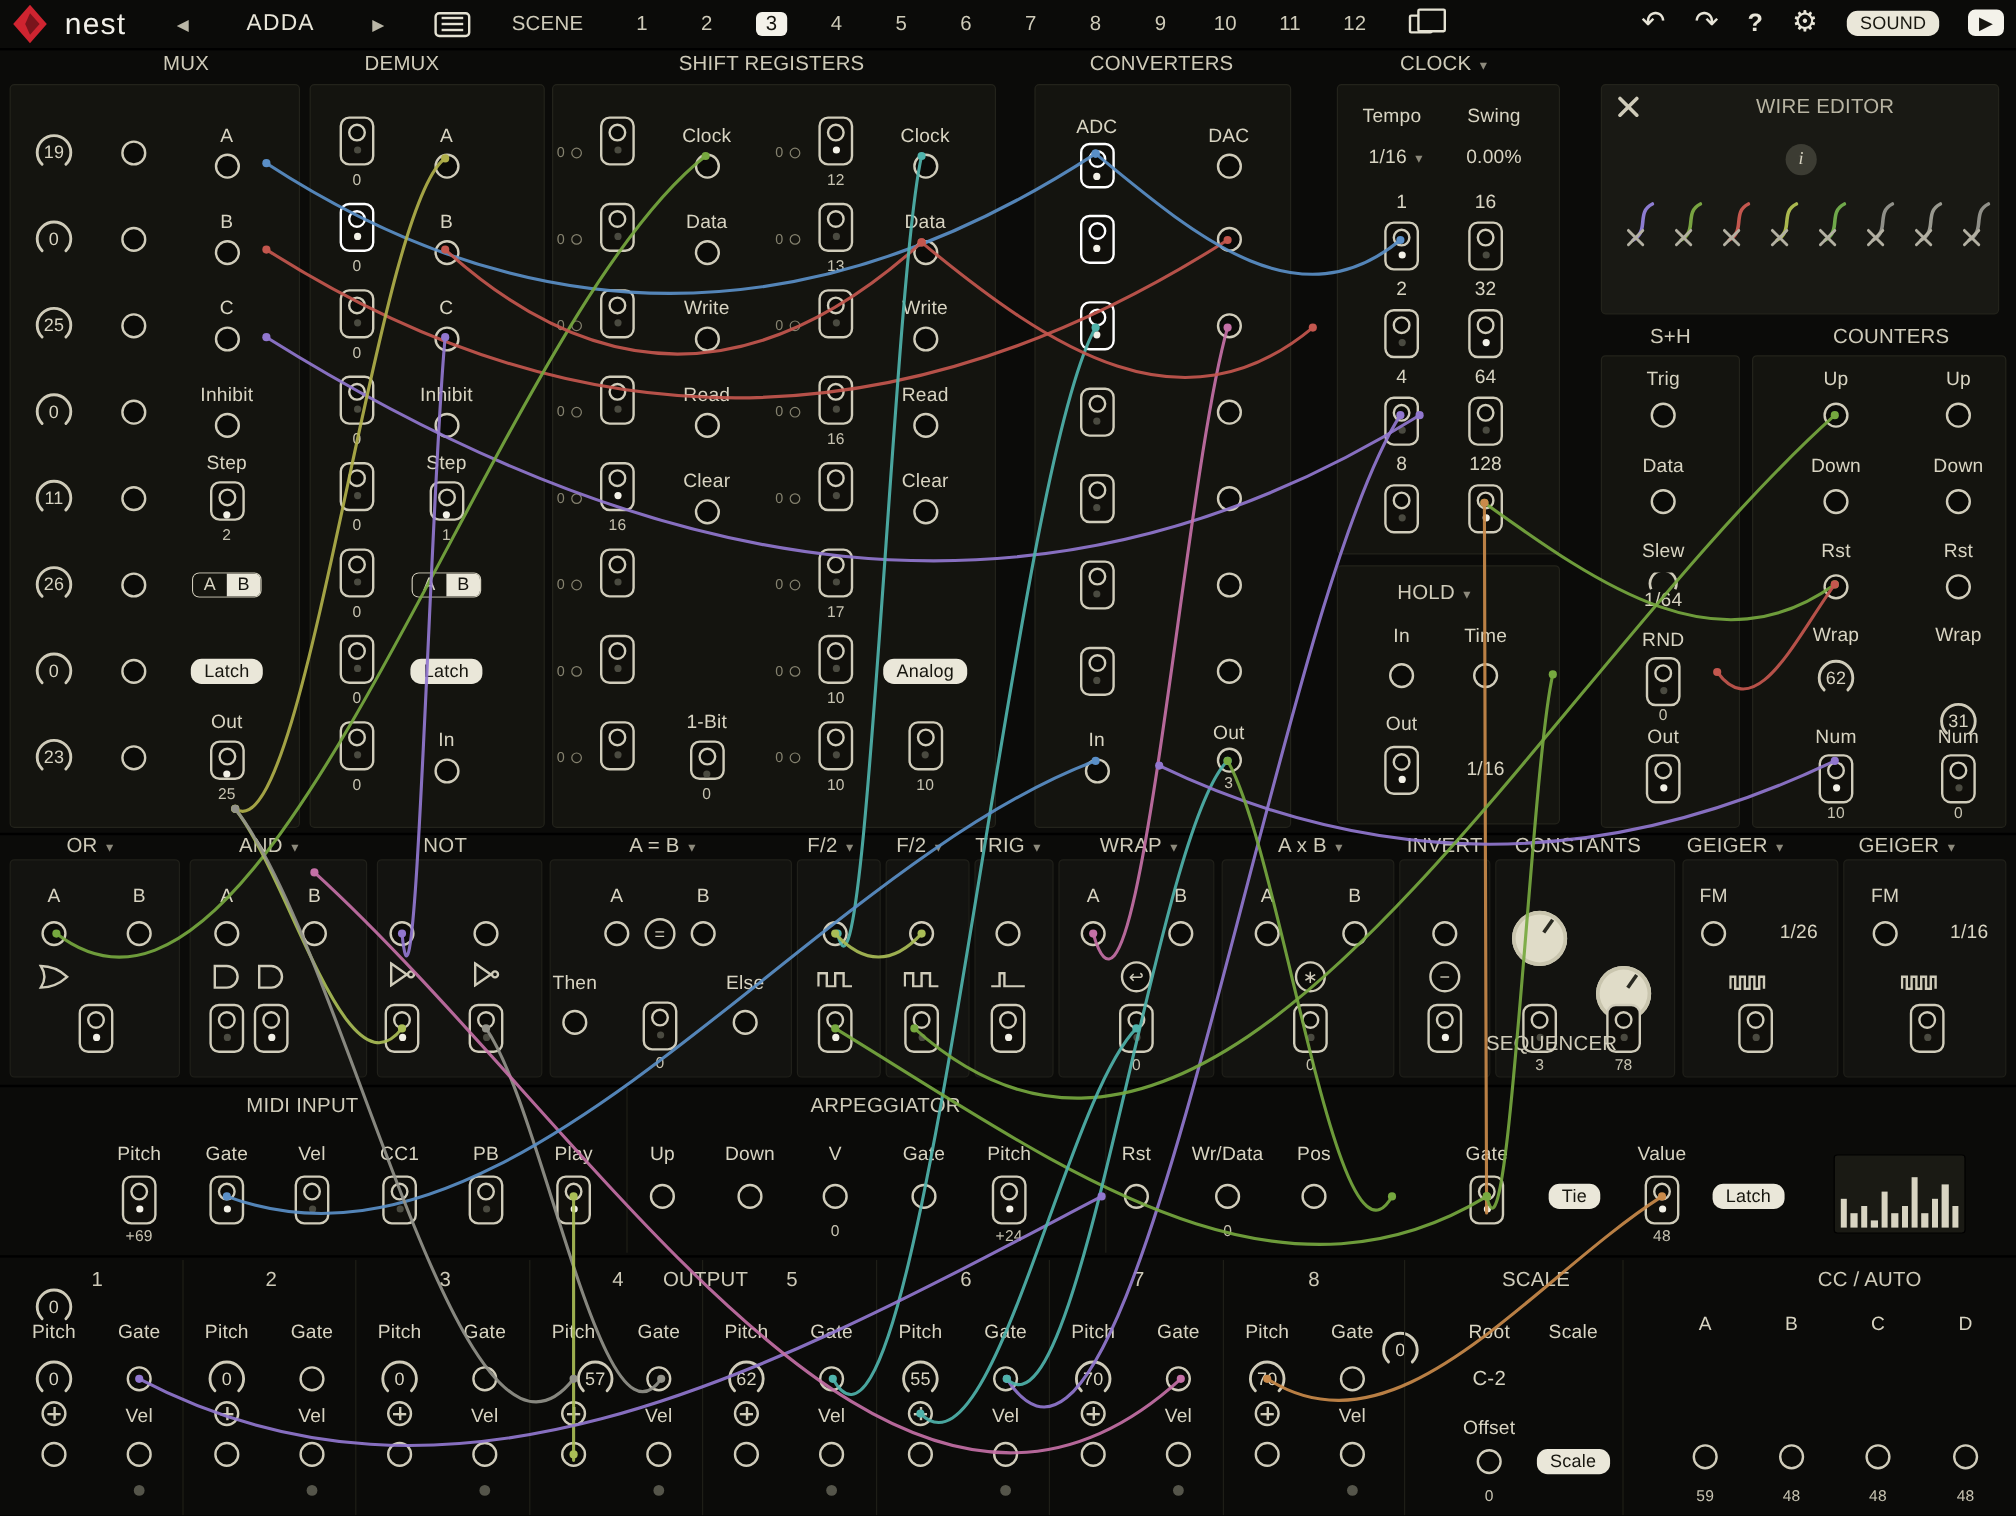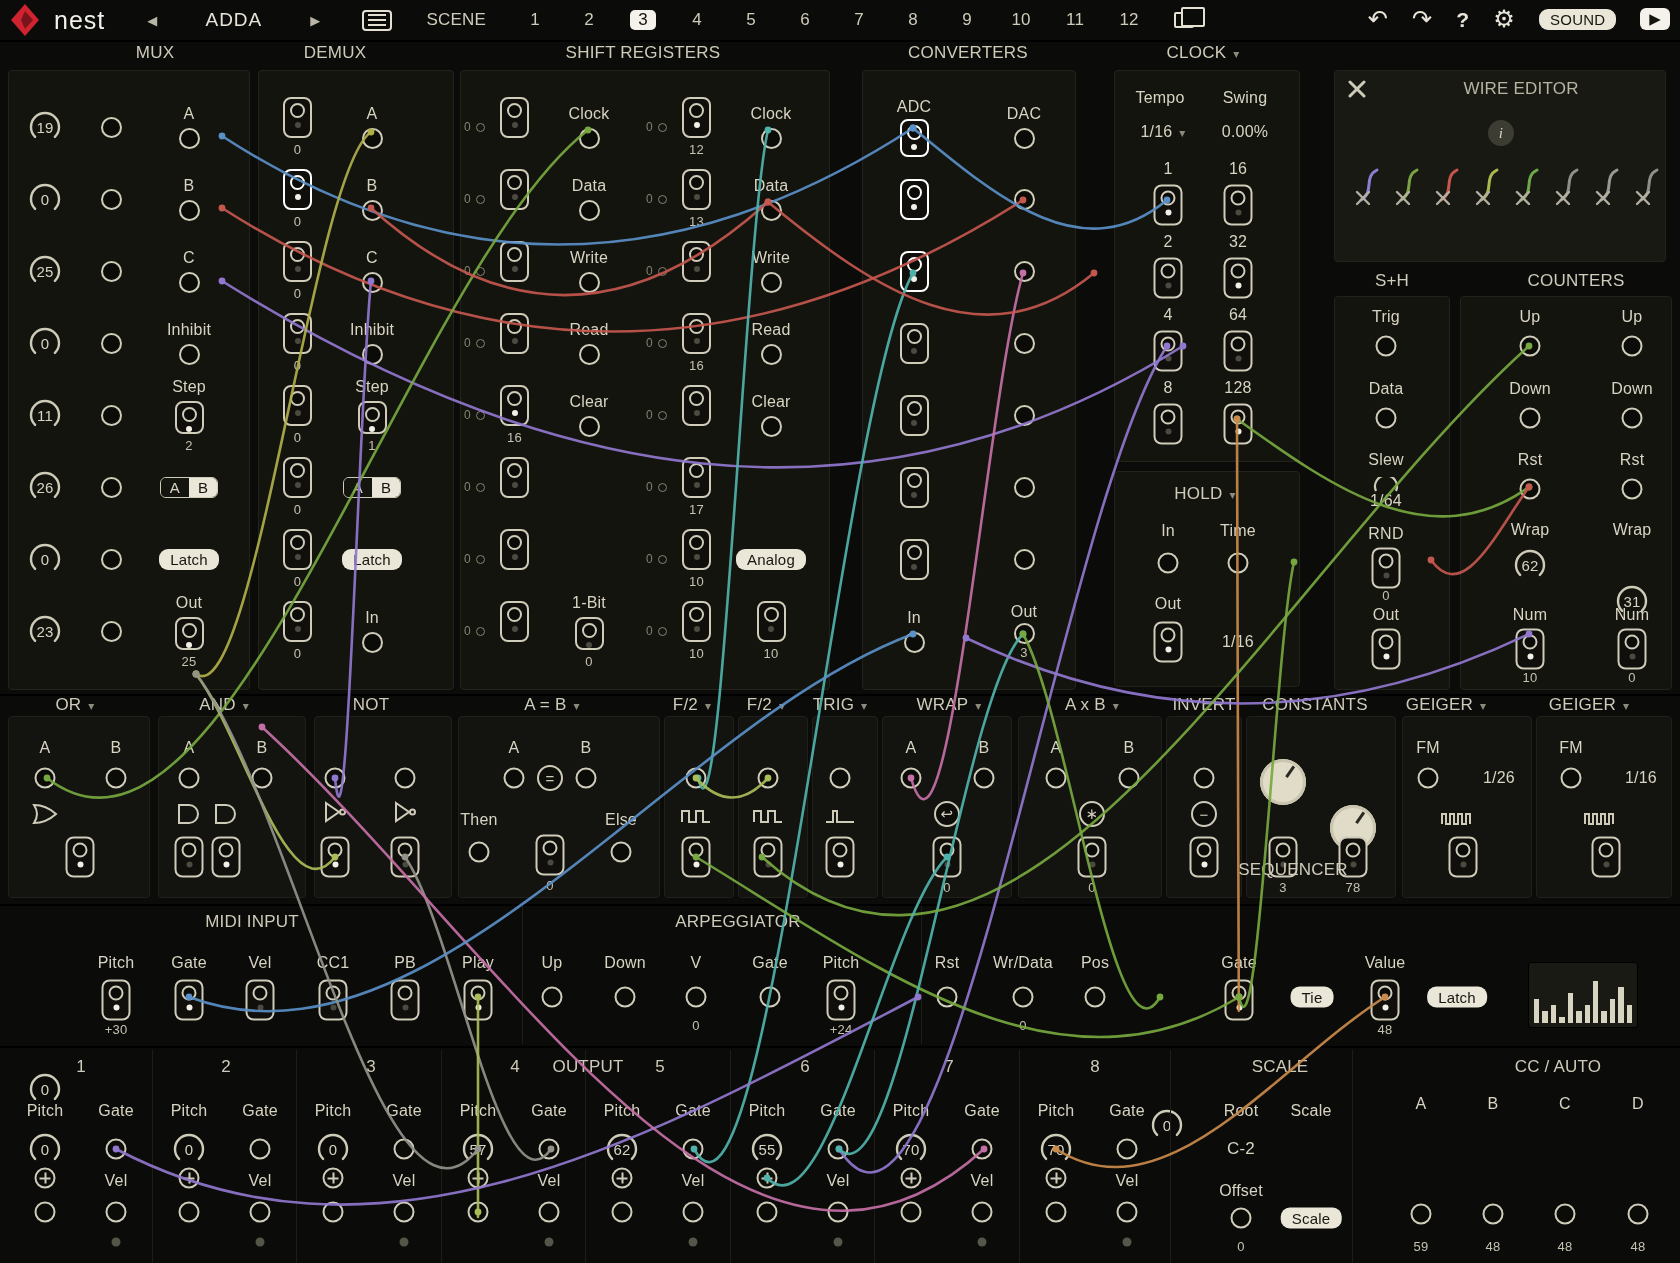--- a/index.html
+++ b/index.html
@@ -707,21 +707,21 @@
         <i class="c"></i>
         <i class="d"></i>
       </div>
     <div class="slot ctr" style="left:123px;top:353px">
         <i class="c"></i>
         <i class="d lit"></i>
       </div>
   </div>
 
   <div class="panel" style="left:1114px;top:471px;width:186px;height:216px">
-    <span class="ttl ctr drop" style="left:90px;top:22px">HOLD</span>
+    <span class="ttl ctr drop" style="left:80px;top:22px">HOLD</span>
     <span class="lbl ctr" style="left:53px;top:59px">In</span>
     <div class="port ctr" style="left:53px;top:91px"></div>
     <span class="lbl ctr" style="left:123px;top:59px">Time</span>
     <div class="port ctr" style="left:123px;top:91px"></div>
     <span class="lbl ctr" style="left:53px;top:132px">Out</span>
     <div class="slot ctr" style="left:53px;top:170px">
         <i class="c"></i>
         <i class="d lit"></i>
       </div>
     <span class="lbl ctr" style="left:123px;top:170px">1/16</span>
@@ -1033,21 +1033,21 @@
       <svg viewBox="0 0 36 36">
         <path d="M8.1 27.9 A14 14 0 1 1 27.9 27.9" fill="none" stroke="#cfcbb9" stroke-width="2.4" stroke-linecap="round"></path>
       </svg>
       <span class="kv">0</span>
     </div>
   <span class="lbl ctr" style="left:116px;top:963px">Pitch</span>
   <div class="slot ctr" style="left:116px;top:1000px">
       <i class="c"></i>
       <i class="d lit"></i>
     </div>
-  <span class="cv ctr" style="left:116px;top:1030px">+30</span>
+  <span class="cv ctr" style="left:116px;top:1030px">+69</span>
   <span class="lbl ctr" style="left:189px;top:963px">Gate</span>
   <div class="slot ctr" style="left:189px;top:1000px">
       <i class="c"></i>
       <i class="d lit"></i>
     </div>
   <span class="lbl ctr" style="left:260px;top:963px">Vel</span>
   <div class="slot ctr" style="left:260px;top:1000px">
       <i class="c"></i>
       <i class="d"></i>
     </div>
@@ -1194,21 +1194,21 @@
     <div class="plus ctr" style="left:35px;top:128px"></div>
     <span class="lbl ctr" style="left:106px;top:131px">Vel</span>
     <div class="port ctr" style="left:35px;top:162px"></div>
     <div class="port ctr" style="left:106px;top:162px"></div>
     <div class="dot ctr" style="left:106px;top:192px"></div>
   </div>
 
   <div class="chan" style="left:443px">
     <span class="lbl ctr" style="left:35px;top:61px">Pitch</span>
     <span class="lbl ctr" style="left:106px;top:61px">Gate</span>
-    <div class="knob ctr" style="left:35px;top:99px">
+    <div class="knob ctr" style="left:53px;top:99px">
         <svg viewBox="0 0 36 36">
           <path d="M8.1 27.9 A14 14 0 1 1 27.9 27.9" fill="none" stroke="#cfcbb9" stroke-width="2.4" stroke-linecap="round"></path>
         </svg>
         <span class="kv">57</span>
       </div>
     <div class="port ctr" style="left:106px;top:99px"></div>
     <div class="plus ctr" style="left:35px;top:128px"></div>
     <span class="lbl ctr" style="left:106px;top:131px">Vel</span>
     <div class="port ctr" style="left:35px;top:162px"></div>
     <div class="port ctr" style="left:106px;top:162px"></div>

